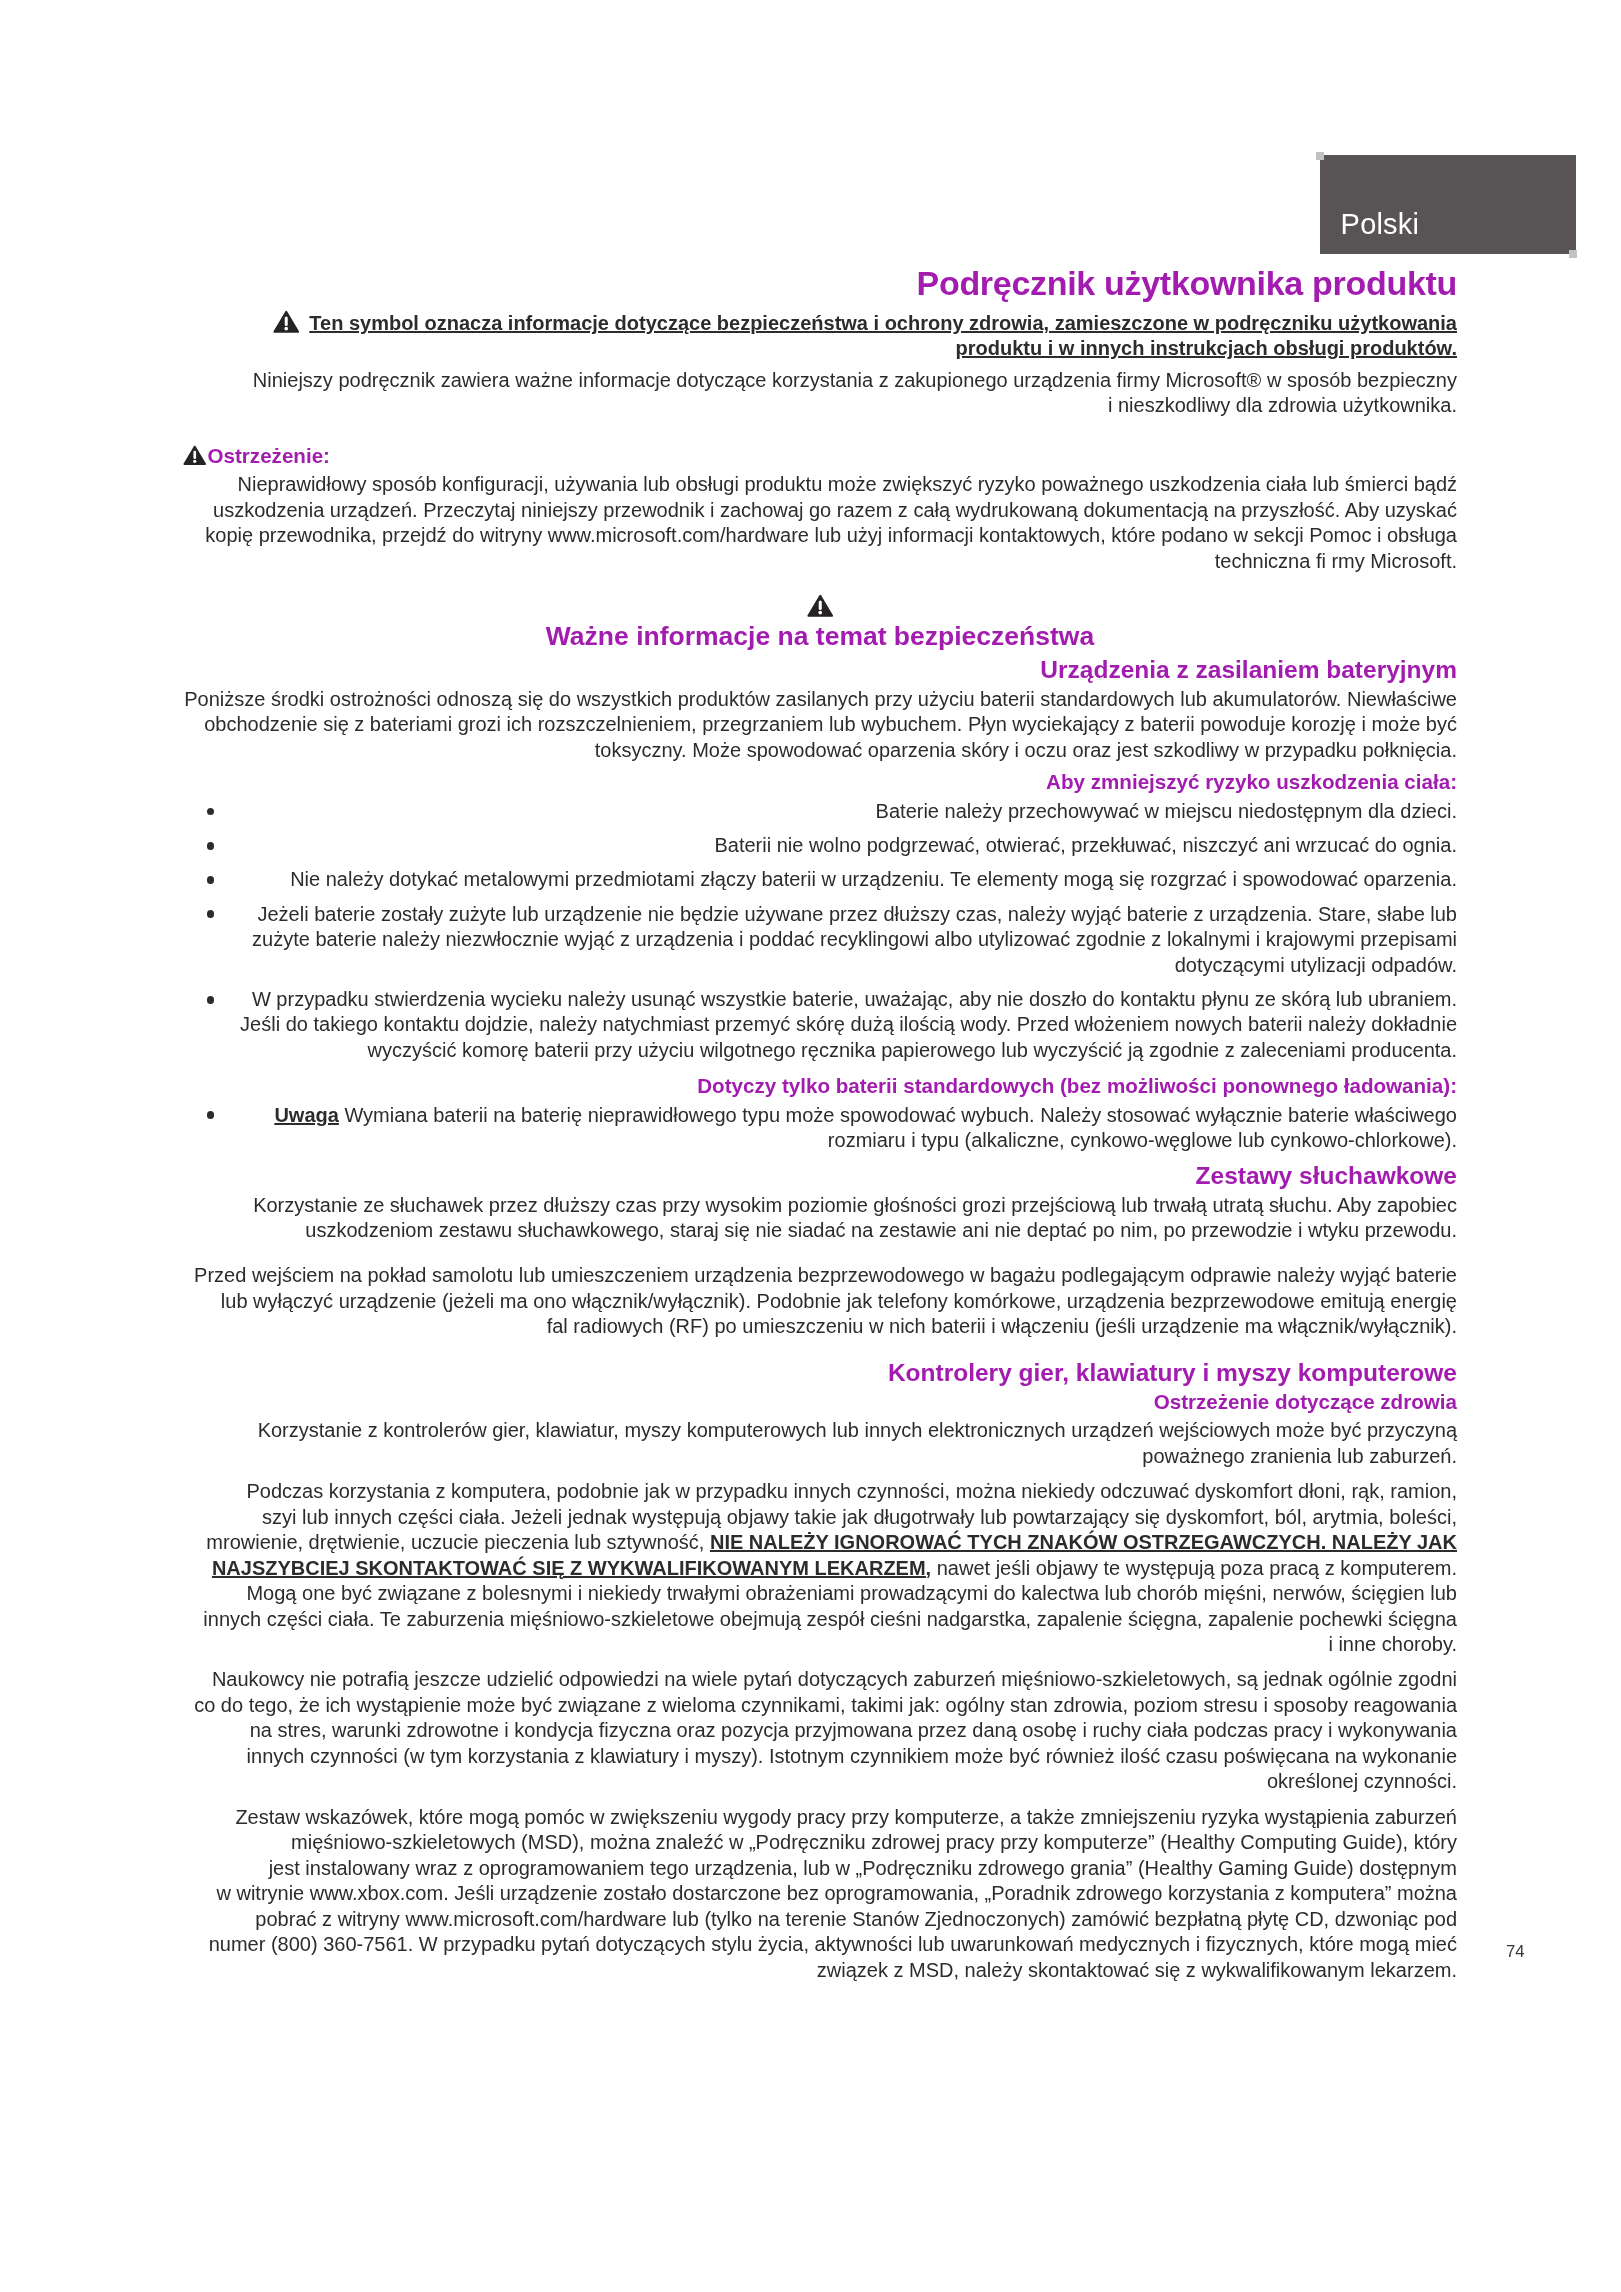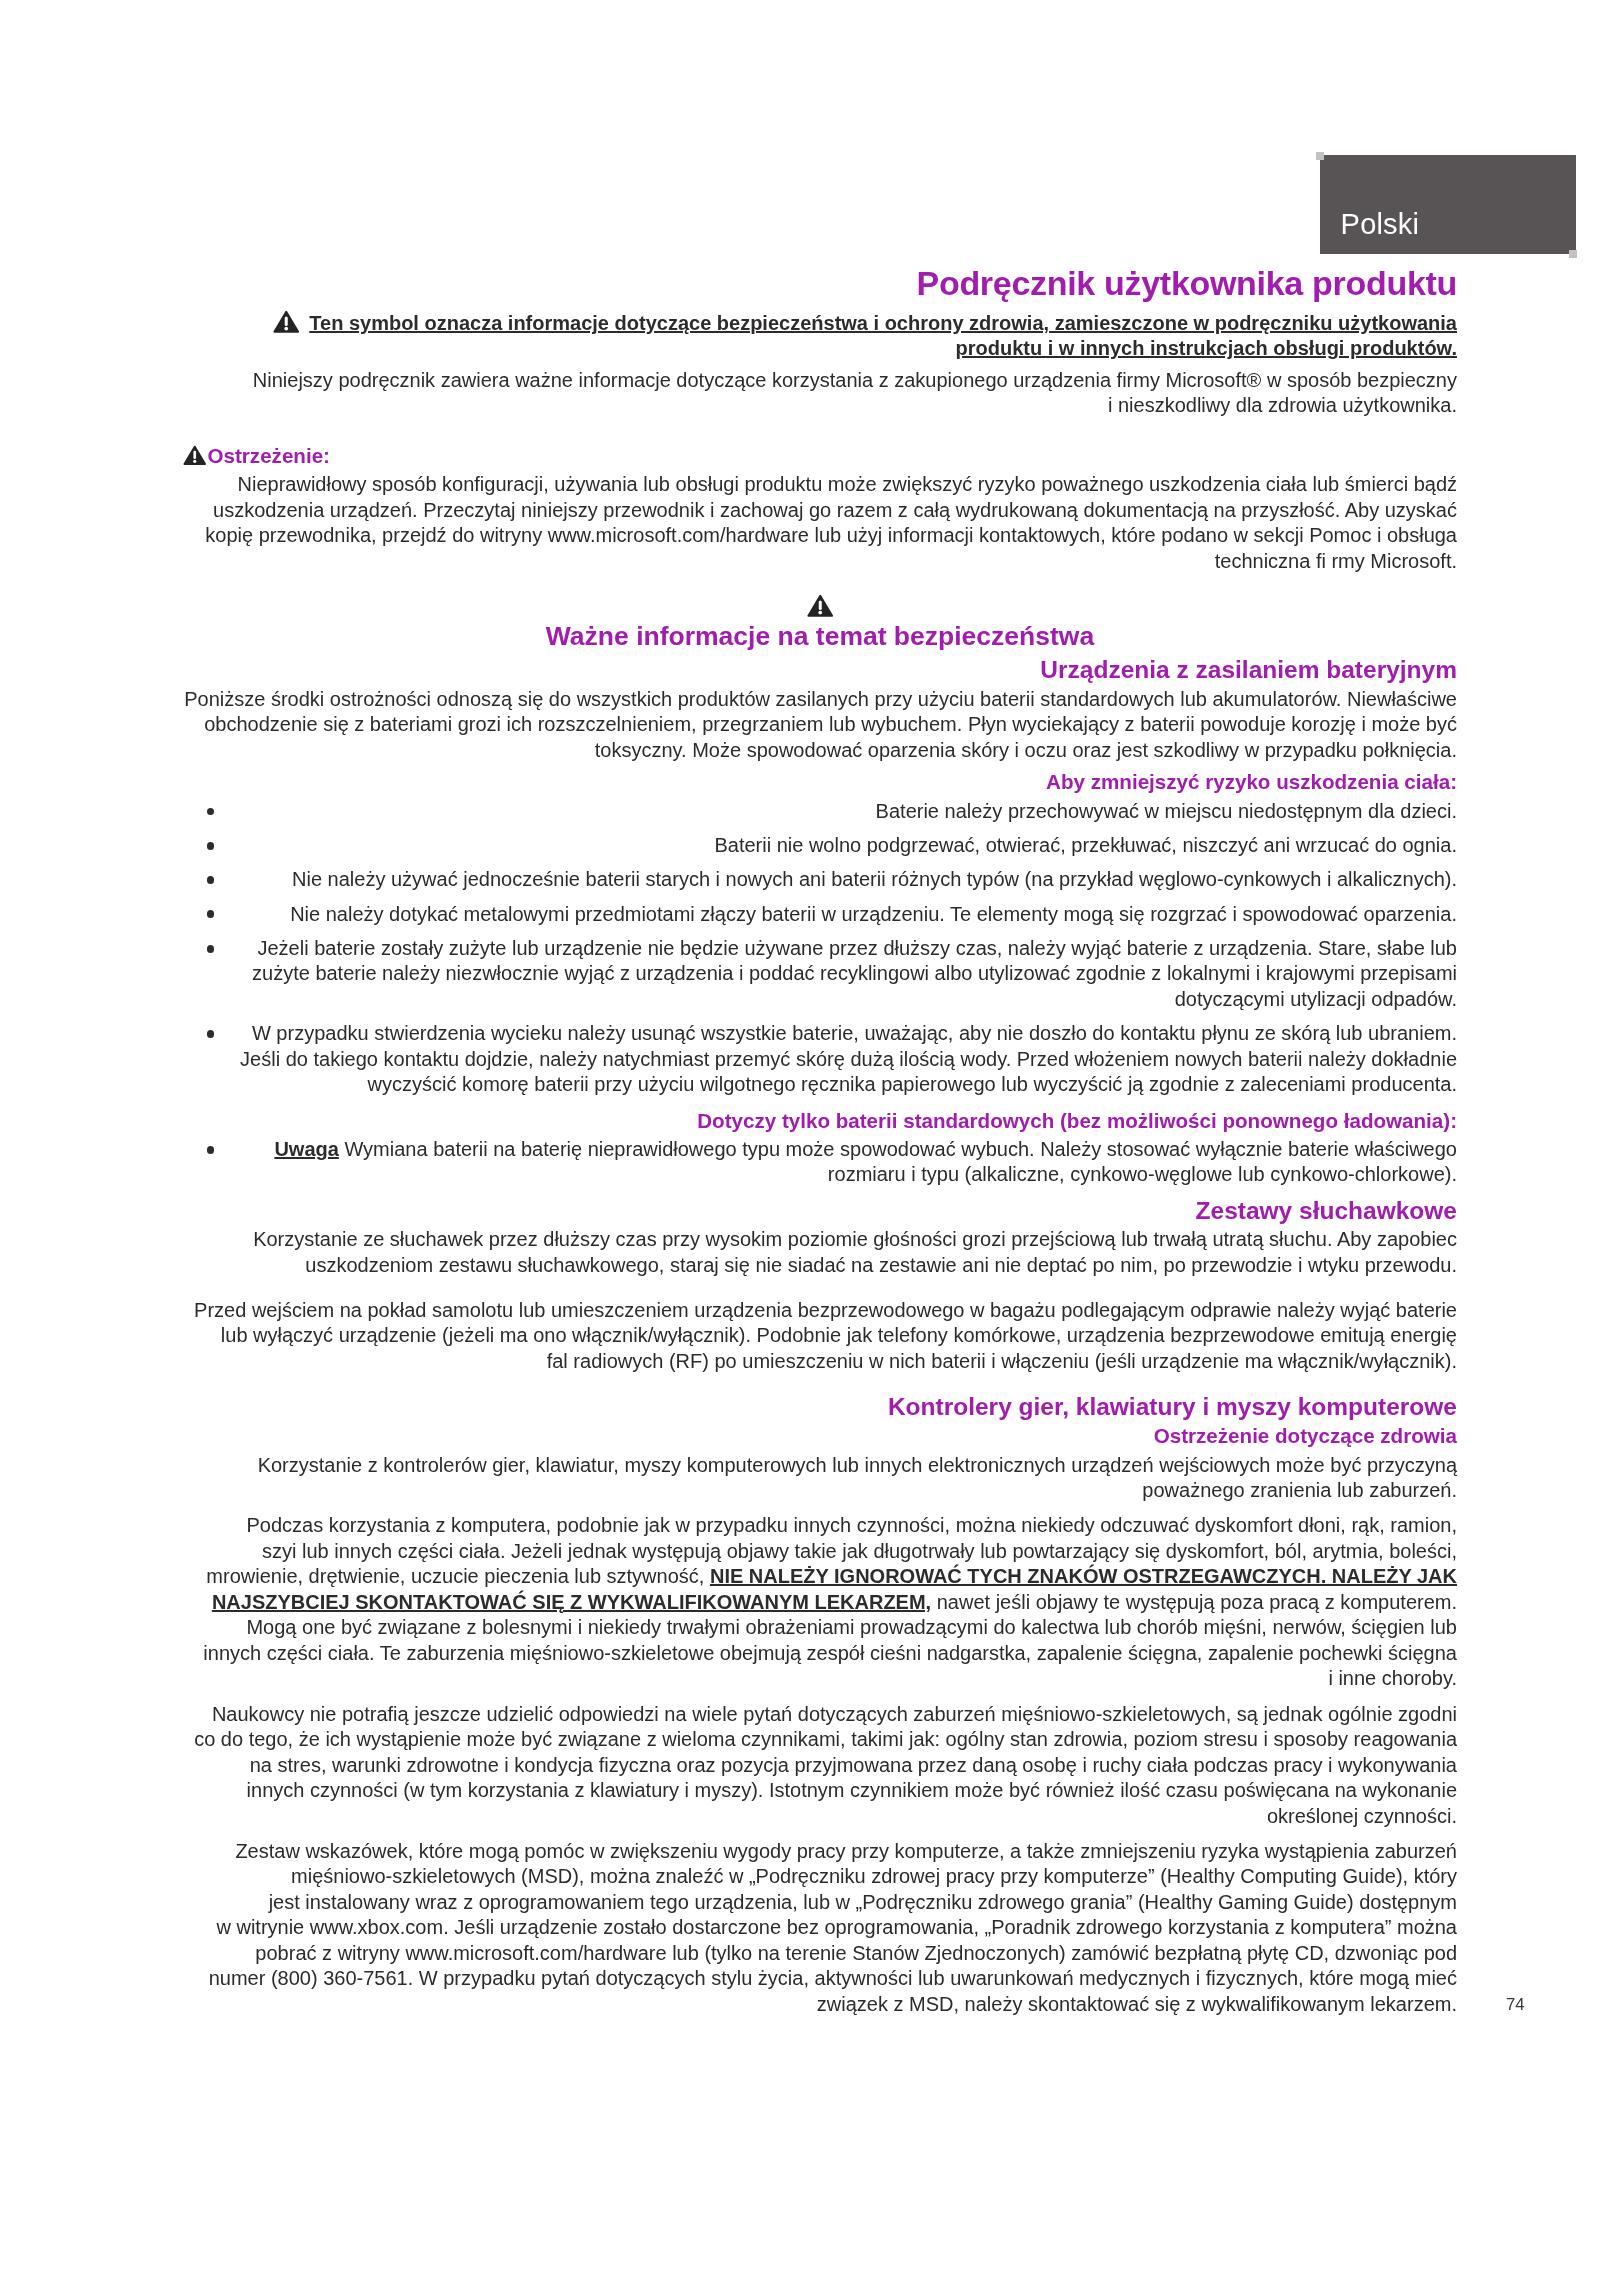--- a/index.html
+++ b/index.html
@@ -43,21 +43,21 @@
   .warn-icon svg { display:block; }
 
   .bullets { margin:2px 0 9.8px; }
   .bullet { display:flex; margin:0 0 8.8px; }
   .bullet .dot {
     flex:0 0 auto; width:7.8px; height:7.8px; border-radius:50%;
     background:#2e2b2c; margin:8.8px 12.7px 0 23.5px;
   }
   .bullet p { flex:1 1 auto; }
 
-  .page-number { position:absolute; left:1506px; top:1995px; font-size:16.7px; color:#3a3738; }
+  .page-number { position:absolute; left:1506px; top:1942px; font-size:16.7px; color:#3a3738; }
 </style>
 </head>
 <body>
 
 <div class="page">
 
   <div class="lang-tab">
     <span>Polski</span>
   </div>
   <div class="crop-mark crop-tl"></div>
@@ -113,24 +113,20 @@
       <div class="bullet">
           <span class="dot"></span>
           <p>Baterie należy przechowywać w miejscu niedostępnym dla dzieci.</p>
         </div>
       <div class="bullet">
           <span class="dot"></span>
           <p>Baterii nie wolno podgrzewać, otwierać, przekłuwać, niszczyć ani wrzucać do ognia.</p>
         </div>
       <div class="bullet">
           <span class="dot"></span>
-          <p>Nie należy używać jednocześnie baterii starych i nowych ani baterii różnych typów (na przykład węglowo-cynkowych i alkalicznych).</p>
-        </div>
-      <div class="bullet">
-          <span class="dot"></span>
           <p>Nie należy dotykać metalowymi przedmiotami złączy baterii w urządzeniu. Te elementy mogą się rozgrzać i spowodować oparzenia.</p>
         </div>
       <div class="bullet">
           <span class="dot"></span>
           <p>Jeżeli baterie zostały zużyte lub urządzenie nie będzie używane przez dłuższy czas, należy wyjąć baterie z urządzenia. Stare, słabe lub
 zużyte baterie należy niezwłocznie wyjąć z urządzenia i poddać recyklingowi albo utylizować zgodnie z lokalnymi i krajowymi przepisami
 dotyczącymi utylizacji odpadów.</p>
         </div>
       <div class="bullet">
           <span class="dot"></span>

